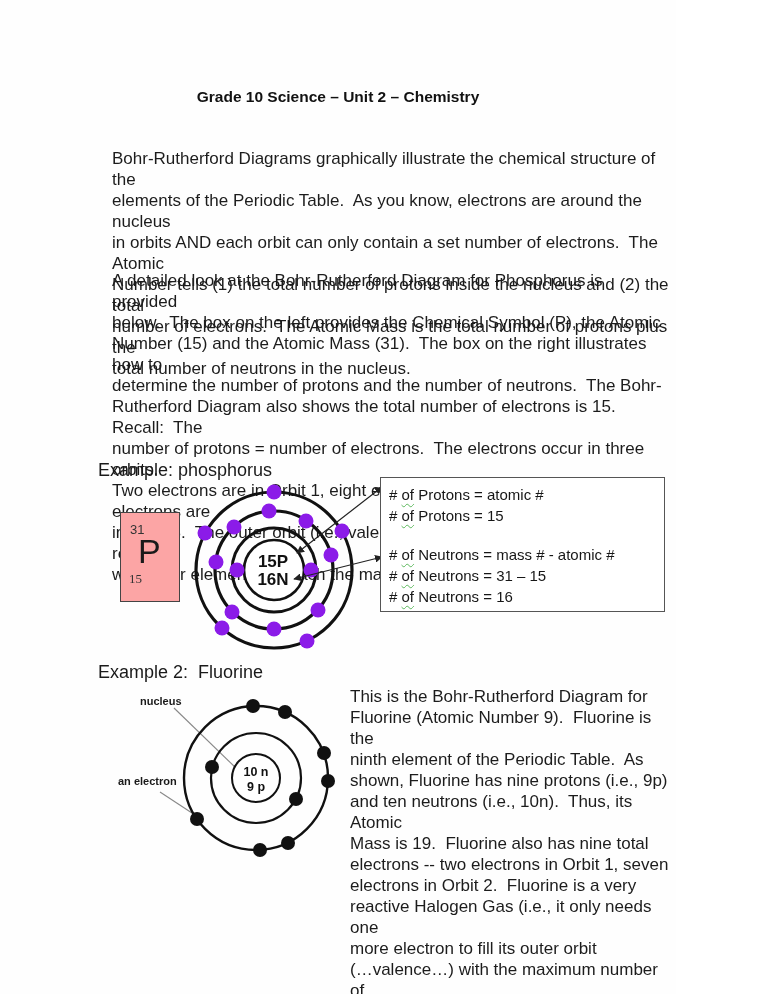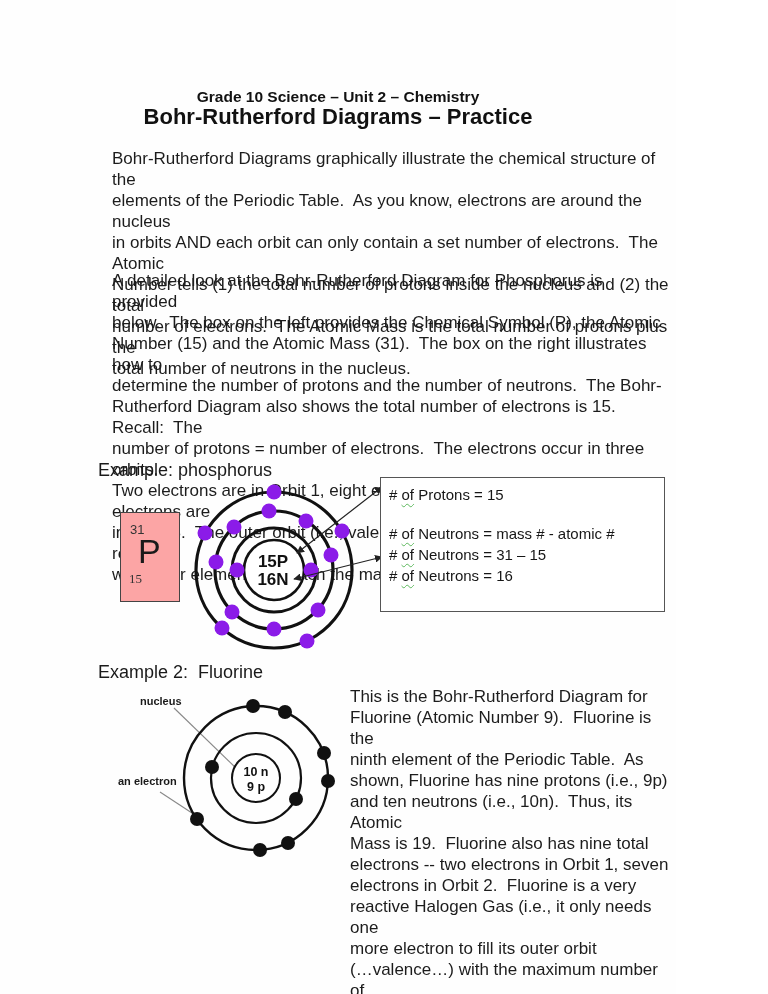--- a/index.html
+++ b/index.html
@@ -44,21 +44,20 @@
   .legend{left:125px;top:869px;font-size:12.5px;font-weight:bold;line-height:16px;color:#111;}
 
   .f-par{left:350px;top:686px;width:325px;}
 </style>
 </head>
 <body>
 
 <div id="page">
 
   <div class="abs center course-line">Grade 10 Science – Unit 2 – Chemistry</div>
-  <div class="abs center doc-title">Bohr-Rutherford Diagrams – Practice</div>
 
   <div class="abs body-par par1 pre">Bohr-Rutherford Diagrams graphically illustrate the chemical structure of the
 elements of the Periodic Table.  As you know, electrons are around the nucleus
 in orbits AND each orbit can only contain a set number of electrons.  The Atomic
 Number tells (1) the total number of protons inside the nucleus and (2) the total
 number of electrons.  The Atomic Mass is the total number of protons plus the
 total number of neutrons in the nucleus.</div>
   <div class="abs body-par par2 pre">A detailed look at the Bohr-Rutherford Diagram for Phosphorus is provided
 below.  The box on the left provides the Chemical Symbol (P), the Atomic
 Number (15) and the Atomic Mass (31).  The box on the right illustrates how to
@@ -108,20 +107,21 @@
     <circle cx="20" cy="65" r="7.5" fill="#8B1BE8"></circle>
     <circle cx="157" cy="63" r="7.5" fill="#8B1BE8"></circle>
     <circle cx="37" cy="160" r="7.5" fill="#8B1BE8"></circle>
     <circle cx="122" cy="173" r="7.5" fill="#8B1BE8"></circle>
 
     <line x1="112" y1="85" x2="197" y2="19" stroke="#222" stroke-width="1.2" marker-start="url(#ah)" marker-end="url(#ah)"></line>
     <line x1="109" y1="111" x2="197" y2="89" stroke="#222" stroke-width="1.2" marker-start="url(#ah)" marker-end="url(#ah)"></line>
   </svg>
 
   <div class="abs formula-box">
+    <div class="fline"># <span class="wavy">of</span> Protons = atomic #</div>
     <div class="fline"># <span class="wavy">of</span> Protons = 15</div>
     <div class="fline blank"></div>
     <div class="fline"># <span class="wavy">of</span> Neutrons = mass # - atomic #</div>
     <div class="fline"># <span class="wavy">of</span> Neutrons = 31 – 15</div>
     <div class="fline"># <span class="wavy">of</span> Neutrons = 16</div>
   </div>
 
   <div class="abs ex-heading ex2-heading">Example 2:  Fluorine</div>
 
   <div class="abs small-label lbl-nucleus">nucleus</div>

